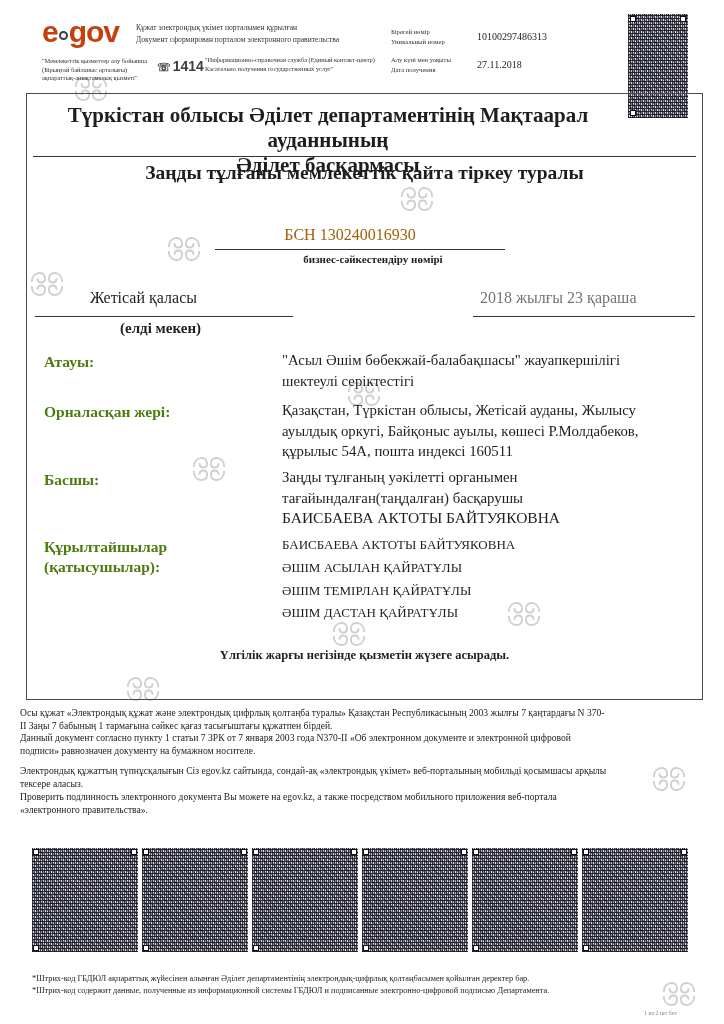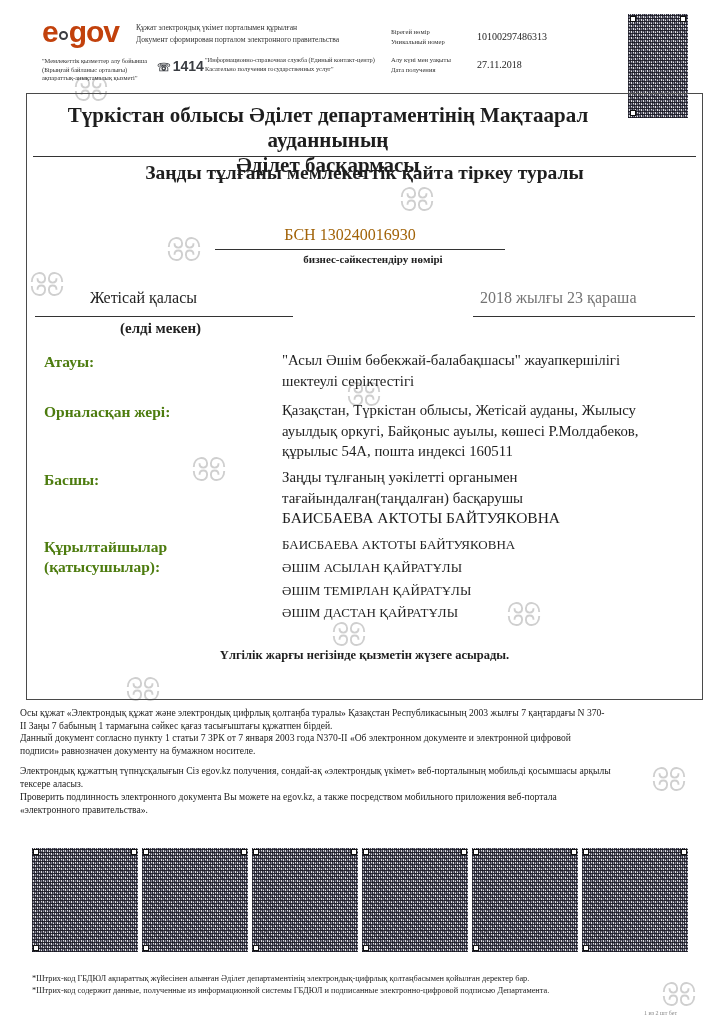--- a/index.html
+++ b/index.html
@@ -185,21 +185,21 @@
 
 <div class="note" style="top:707px">
   <div>Осы құжат «Электрондық құжат және электрондық цифрлық қолтаңба туралы» Қазақстан Республикасының 2003 жылғы 7 қаңтардағы N 370-</div>
   <div>II Заңы 7 бабының 1 тармағына сәйкес қағаз тасығыштағы құжатпен бірдей.</div>
 </div>
 <div class="note" style="top:732px">
   <div>Данный документ согласно пункту 1 статьи 7 ЗРК от  7 января 2003 года N370-II «Об электронном документе и электронной цифровой</div>
   <div>подписи» равнозначен документу на бумажном носителе.</div>
 </div>
 <div class="note" style="top:765px">
-  <div>Электрондық құжаттың түпнұсқалығын Сіз egov.kz получения, сондай-ақ «электрондық үкімет» веб-порталының мобильді қосымшасы арқылы</div>
+  <div>Электрондық құжаттың түпнұсқалығын Сіз egov.kz сайтында, сондай-ақ «электрондық үкімет» веб-порталының мобильді қосымшасы арқылы</div>
   <div>тексере аласыз.</div>
 </div>
 <div class="note" style="top:791px">
   <div>Проверить подлинность электронного документа Вы можете на egov.kz, а также посредством мобильного приложения веб-портала</div>
   <div>«электронного правительства».</div>
 </div>
 
 <div class="codes">
   <div class="code">
       <span class="fp" style="left:1px;top:1px"></span>

